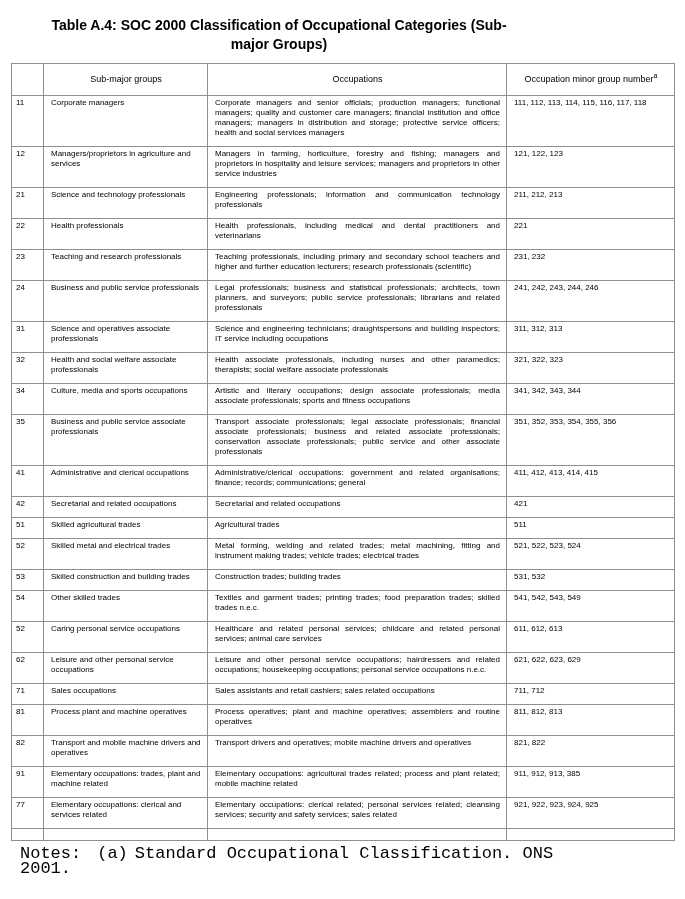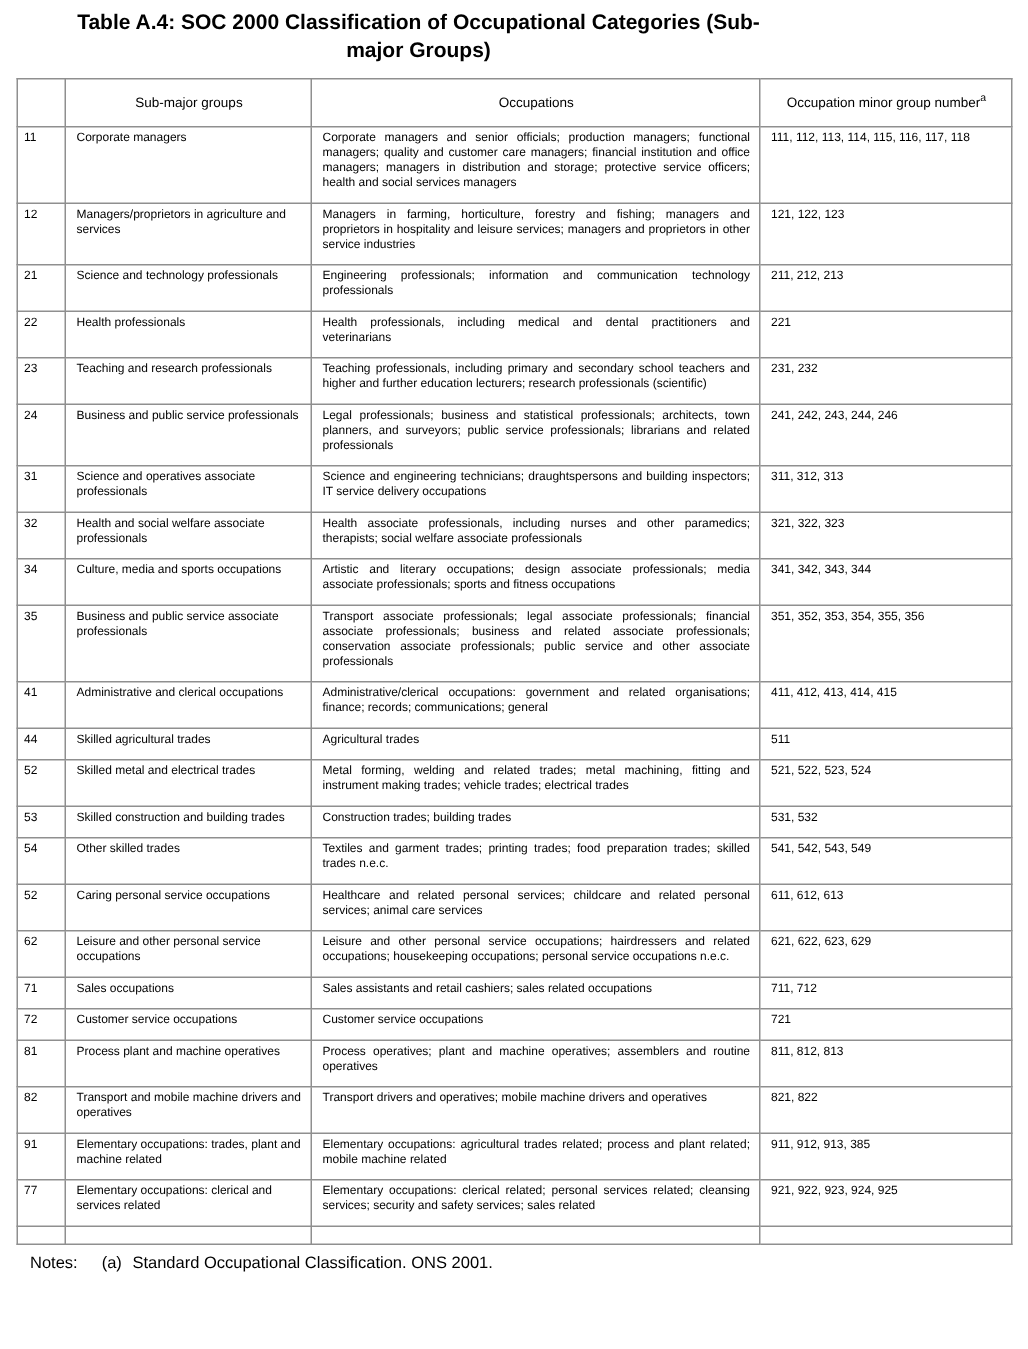--- a/index.html
+++ b/index.html
@@ -7,21 +7,21 @@
     padding: 0;
     background: #ffffff;
     color: #000000;
     font-family: "Liberation Sans", sans-serif;
   }
   .page {
     width: 558px;
     min-height: 899px;
     background: #ffffff;
     box-sizing: border-box;
-    padding-top: 3px;
+    padding-top: 14px;
   }
   .title {
     font-size: 14px;
     font-weight: bold;
     text-align: center;
     line-height: 19px;
     margin: 2px 50px 9px 50px;
   }
   table.soc {
     border-collapse: collapse;
@@ -49,23 +49,24 @@
   }
   table.soc td.code { padding-left: 4px; }
   table.soc td.occ  { text-align: justify; }
   table.soc tr.empty-row td { padding: 0; height: 12px; }
   sup.note-ref {
     font-size: 7px;
     vertical-align: super;
     line-height: 0;
   }
   .notes {
-    font-size: 11px;
+    font-size: 17px;
     margin: 5px 0 4px 20px;
     line-height: 15px;
+    font-family: Liberation Mono, monospace;
   }
   .notes .marker { margin-left: 16px; }
   .notes .text   { margin-left: 7px; }
 </style>
 </head>
 <body>
 
 <div class="page">
 
   <div class="title">Table A.4: SOC 2000 Classification of Occupational Categories (Sub-major Groups)</div>
@@ -118,21 +119,21 @@
         </tr>
         <tr>
           <td class="code">24</td>
           <td class="group">Business and public service professionals</td>
           <td class="occ">Legal professionals; business and statistical professionals; architects, town planners, and surveyors; public service professionals; librarians and related professionals</td>
           <td class="minor">241, 242, 243, 244, 246</td>
         </tr>
         <tr>
           <td class="code">31</td>
           <td class="group">Science and operatives associate professionals</td>
-          <td class="occ">Science and engineering technicians; draughtspersons and building inspectors; IT service delivery occupations</td>
+          <td class="occ">Science and engineering technicians; draughtspersons and building inspectors; IT service including occupations</td>
           <td class="minor">311, 312, 313</td>
         </tr>
         <tr>
           <td class="code">32</td>
           <td class="group">Health and social welfare associate professionals</td>
           <td class="occ">Health associate professionals, including nurses and other paramedics; therapists; social welfare associate professionals</td>
           <td class="minor">321, 322, 323</td>
         </tr>
         <tr>
           <td class="code">34</td>
@@ -146,21 +147,27 @@
           <td class="occ">Transport associate professionals; legal associate professionals; financial associate professionals; business and related associate professionals; conservation associate professionals; public service and other associate professionals</td>
           <td class="minor">351, 352, 353, 354, 355, 356</td>
         </tr>
         <tr>
           <td class="code">41</td>
           <td class="group">Administrative and clerical occupations</td>
           <td class="occ">Administrative/clerical occupations: government and related organisations; finance; records; communications; general</td>
           <td class="minor">411, 412, 413, 414, 415</td>
         </tr>
         <tr>
-          <td class="code">44</td>
+          <td class="code">42</td>
+          <td class="group">Secretarial and related occupations</td>
+          <td class="occ">Secretarial and related occupations</td>
+          <td class="minor">421</td>
+        </tr>
+        <tr>
+          <td class="code">51</td>
           <td class="group">Skilled agricultural trades</td>
           <td class="occ">Agricultural trades</td>
           <td class="minor">511</td>
         </tr>
         <tr>
           <td class="code">52</td>
           <td class="group">Skilled metal and electrical trades</td>
           <td class="occ">Metal forming, welding and related trades; metal machining, fitting and instrument making trades; vehicle trades; electrical trades</td>
           <td class="minor">521, 522, 523, 524</td>
         </tr>
@@ -186,26 +193,20 @@
           <td class="code">62</td>
           <td class="group">Leisure and other personal service occupations</td>
           <td class="occ">Leisure and other personal service occupations; hairdressers and related occupations; housekeeping occupations; personal service occupations n.e.c.</td>
           <td class="minor">621, 622, 623, 629</td>
         </tr>
         <tr>
           <td class="code">71</td>
           <td class="group">Sales occupations</td>
           <td class="occ">Sales assistants and retail cashiers; sales related occupations</td>
           <td class="minor">711, 712</td>
-        </tr>
-        <tr>
-          <td class="code">72</td>
-          <td class="group">Customer service occupations</td>
-          <td class="occ">Customer service occupations</td>
-          <td class="minor">721</td>
         </tr>
         <tr>
           <td class="code">81</td>
           <td class="group">Process plant and machine operatives</td>
           <td class="occ">Process operatives; plant and machine operatives; assemblers and routine operatives</td>
           <td class="minor">811, 812, 813</td>
         </tr>
         <tr>
           <td class="code">82</td>
           <td class="group">Transport and mobile machine drivers and operatives</td>

